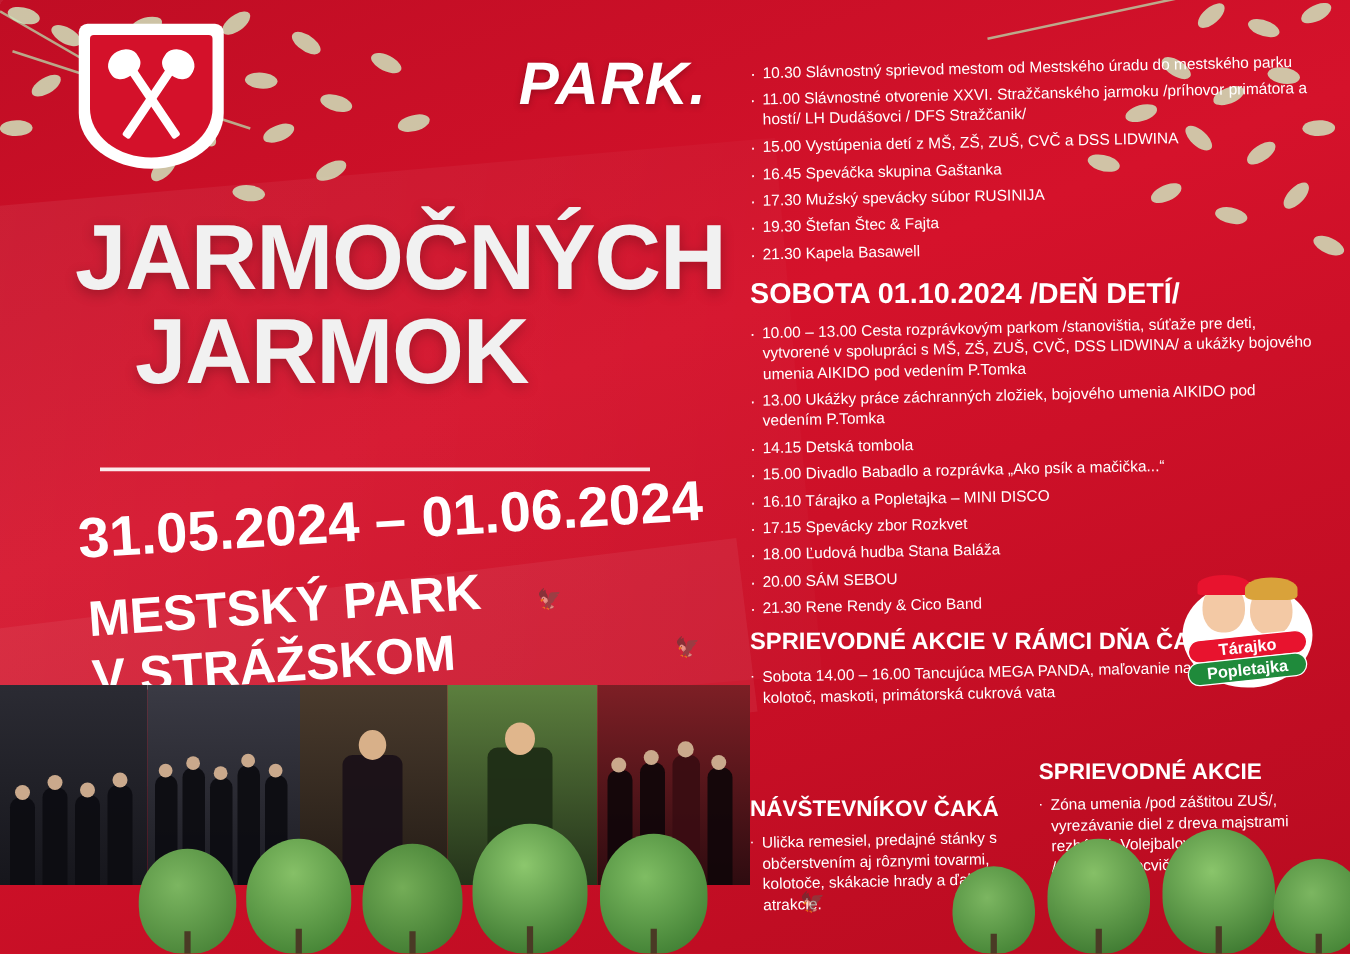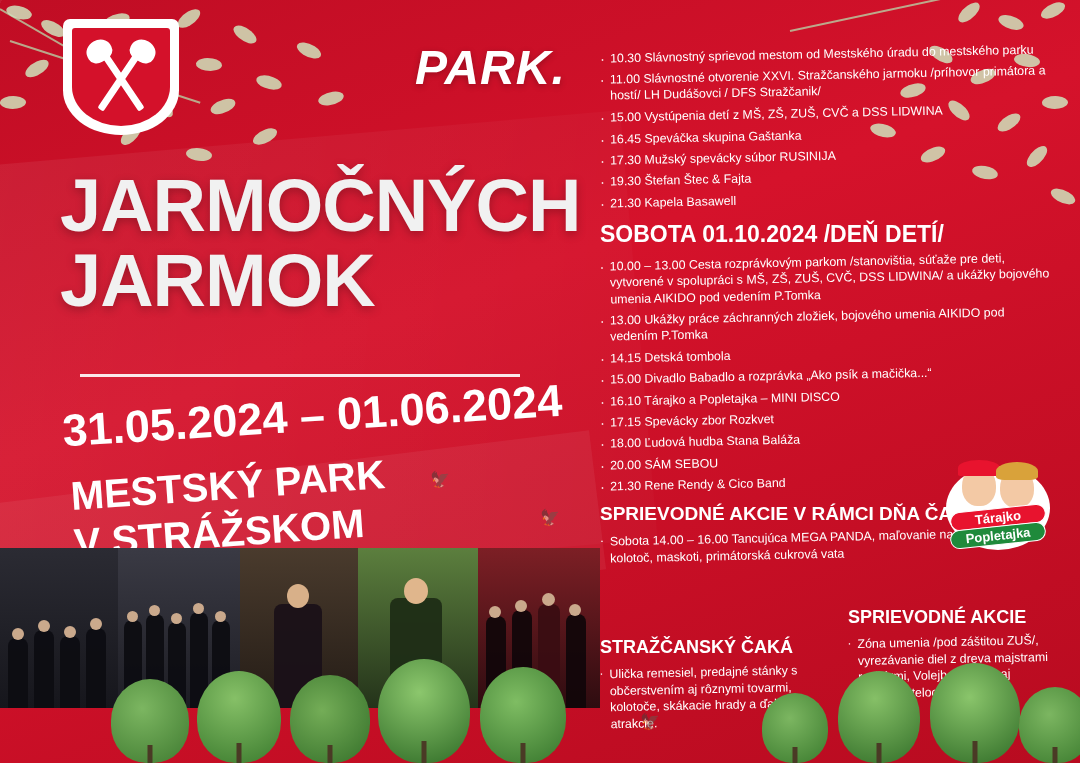--- a/index.html
+++ b/index.html
@@ -65,21 +65,21 @@
     color:#fff; font-size:48px; font-weight:bold; letter-spacing:1px;
     font-style:italic;
     text-shadow:0 2px 6px rgba(0,0,0,.25);
   }
   .maintitle {
     position:absolute; left:60px; top:170px;
     color:#f1f1f1; font-weight:bold; font-size:74px; line-height:0.96;
     letter-spacing:-1px;
     text-shadow:0 3px 10px rgba(0,0,0,.25);
   }
-  .maintitle .l2 { display:block; margin-top:4px; }
+  .maintitle .l2 { display:block; margin-top:4px;margin-left:48px; }
   .rule {
     position:absolute; left:80px; top:374px; width:440px; height:3px; background:#fff; opacity:.9;
   }
   .dates {
     position:absolute; left:62px; top:390px;
     color:#fff; font-size:45px; font-weight:600; letter-spacing:0px;
     transform:rotate(-3.5deg);
   }
   .place {
     position:absolute; left:72px; top:462px;
@@ -106,21 +106,21 @@
   }
   ul.items li::before{
     content:"·"; position:absolute; left:0; top:-1px; font-size:14px;
   }
   .sectionhead {
     font-size:19px; font-weight:bold; margin-top:12px; line-height:1.15;
   }
   .sectionhead.small { font-size:18px; }
   .twocol { position:absolute; left:600px; top:625px; width:450px; color:#fff;}
   .col-left { position:absolute; left:0; top:0; width:235px;}
-  .col-right { position:absolute; left:248px; top:-30px; width:210px;}
+  .col-right { position:absolute; left:231px; top:-30px; width:210px;}
   .para {
     font-size:12.4px; line-height:1.34; padding-left:10px; position:relative;
     transform:rotate(-1.2deg);
   }
   .para::before{ content:"·"; position:absolute; left:0; top:-1px;}
   
   .photos { position:absolute; left:0; top:548px; width:600px; height:160px; }
   .ph { position:absolute; top:0; height:160px; overflow:hidden; }
   .ph.p1 { left:0; width:118px; background:linear-gradient(180deg,#2b2b33,#16161c); }
   .ph.p2 { left:118px; width:122px; background:linear-gradient(180deg,#3a3a44,#1d1d24); }
@@ -251,21 +251,21 @@
       <li>20.00  SÁM SEBOU</li>
       <li>21.30  Rene Rendy &amp; Cico Band</li>
     </ul>
 
     <div class="sectionhead">SPRIEVODNÉ AKCIE V RÁMCI DŇA ČAKÁ</div>
     <div class="para" style="margin-top:5px;">Sobota 14.00 – 16.00 Tancujúca MEGA PANDA, maľovanie na tvár, drevený kolotoč, maskoti, primátorská cukrová vata</div>
   </div>
 
   <div class="twocol">
     <div class="col-left">
-      <div class="sectionhead small">STRAŽČANSKÝ ČAKÁ</div>
+      <div class="sectionhead small">NÁVŠTEVNÍKOV ČAKÁ</div>
       <div class="para" style="margin-top:6px;">Ulička remesiel, predajné stánky s občerstvením aj rôznymi tovarmi, kolotoče, skákacie hrady a ďalšie atrakcie.</div>
     </div>
     <div class="col-right">
       <div class="sectionhead small">SPRIEVODNÉ AKCIE</div>
       <div class="para" style="margin-top:6px;">Zóna umenia /pod záštitou ZUŠ/, vyrezávanie diel z dreva majstrami rezbármi, Volejbalový turnaj /mestská telocvičňa/</div>
     </div>
   </div>
 
   <div class="mascot">
     <div class="disc"></div>

